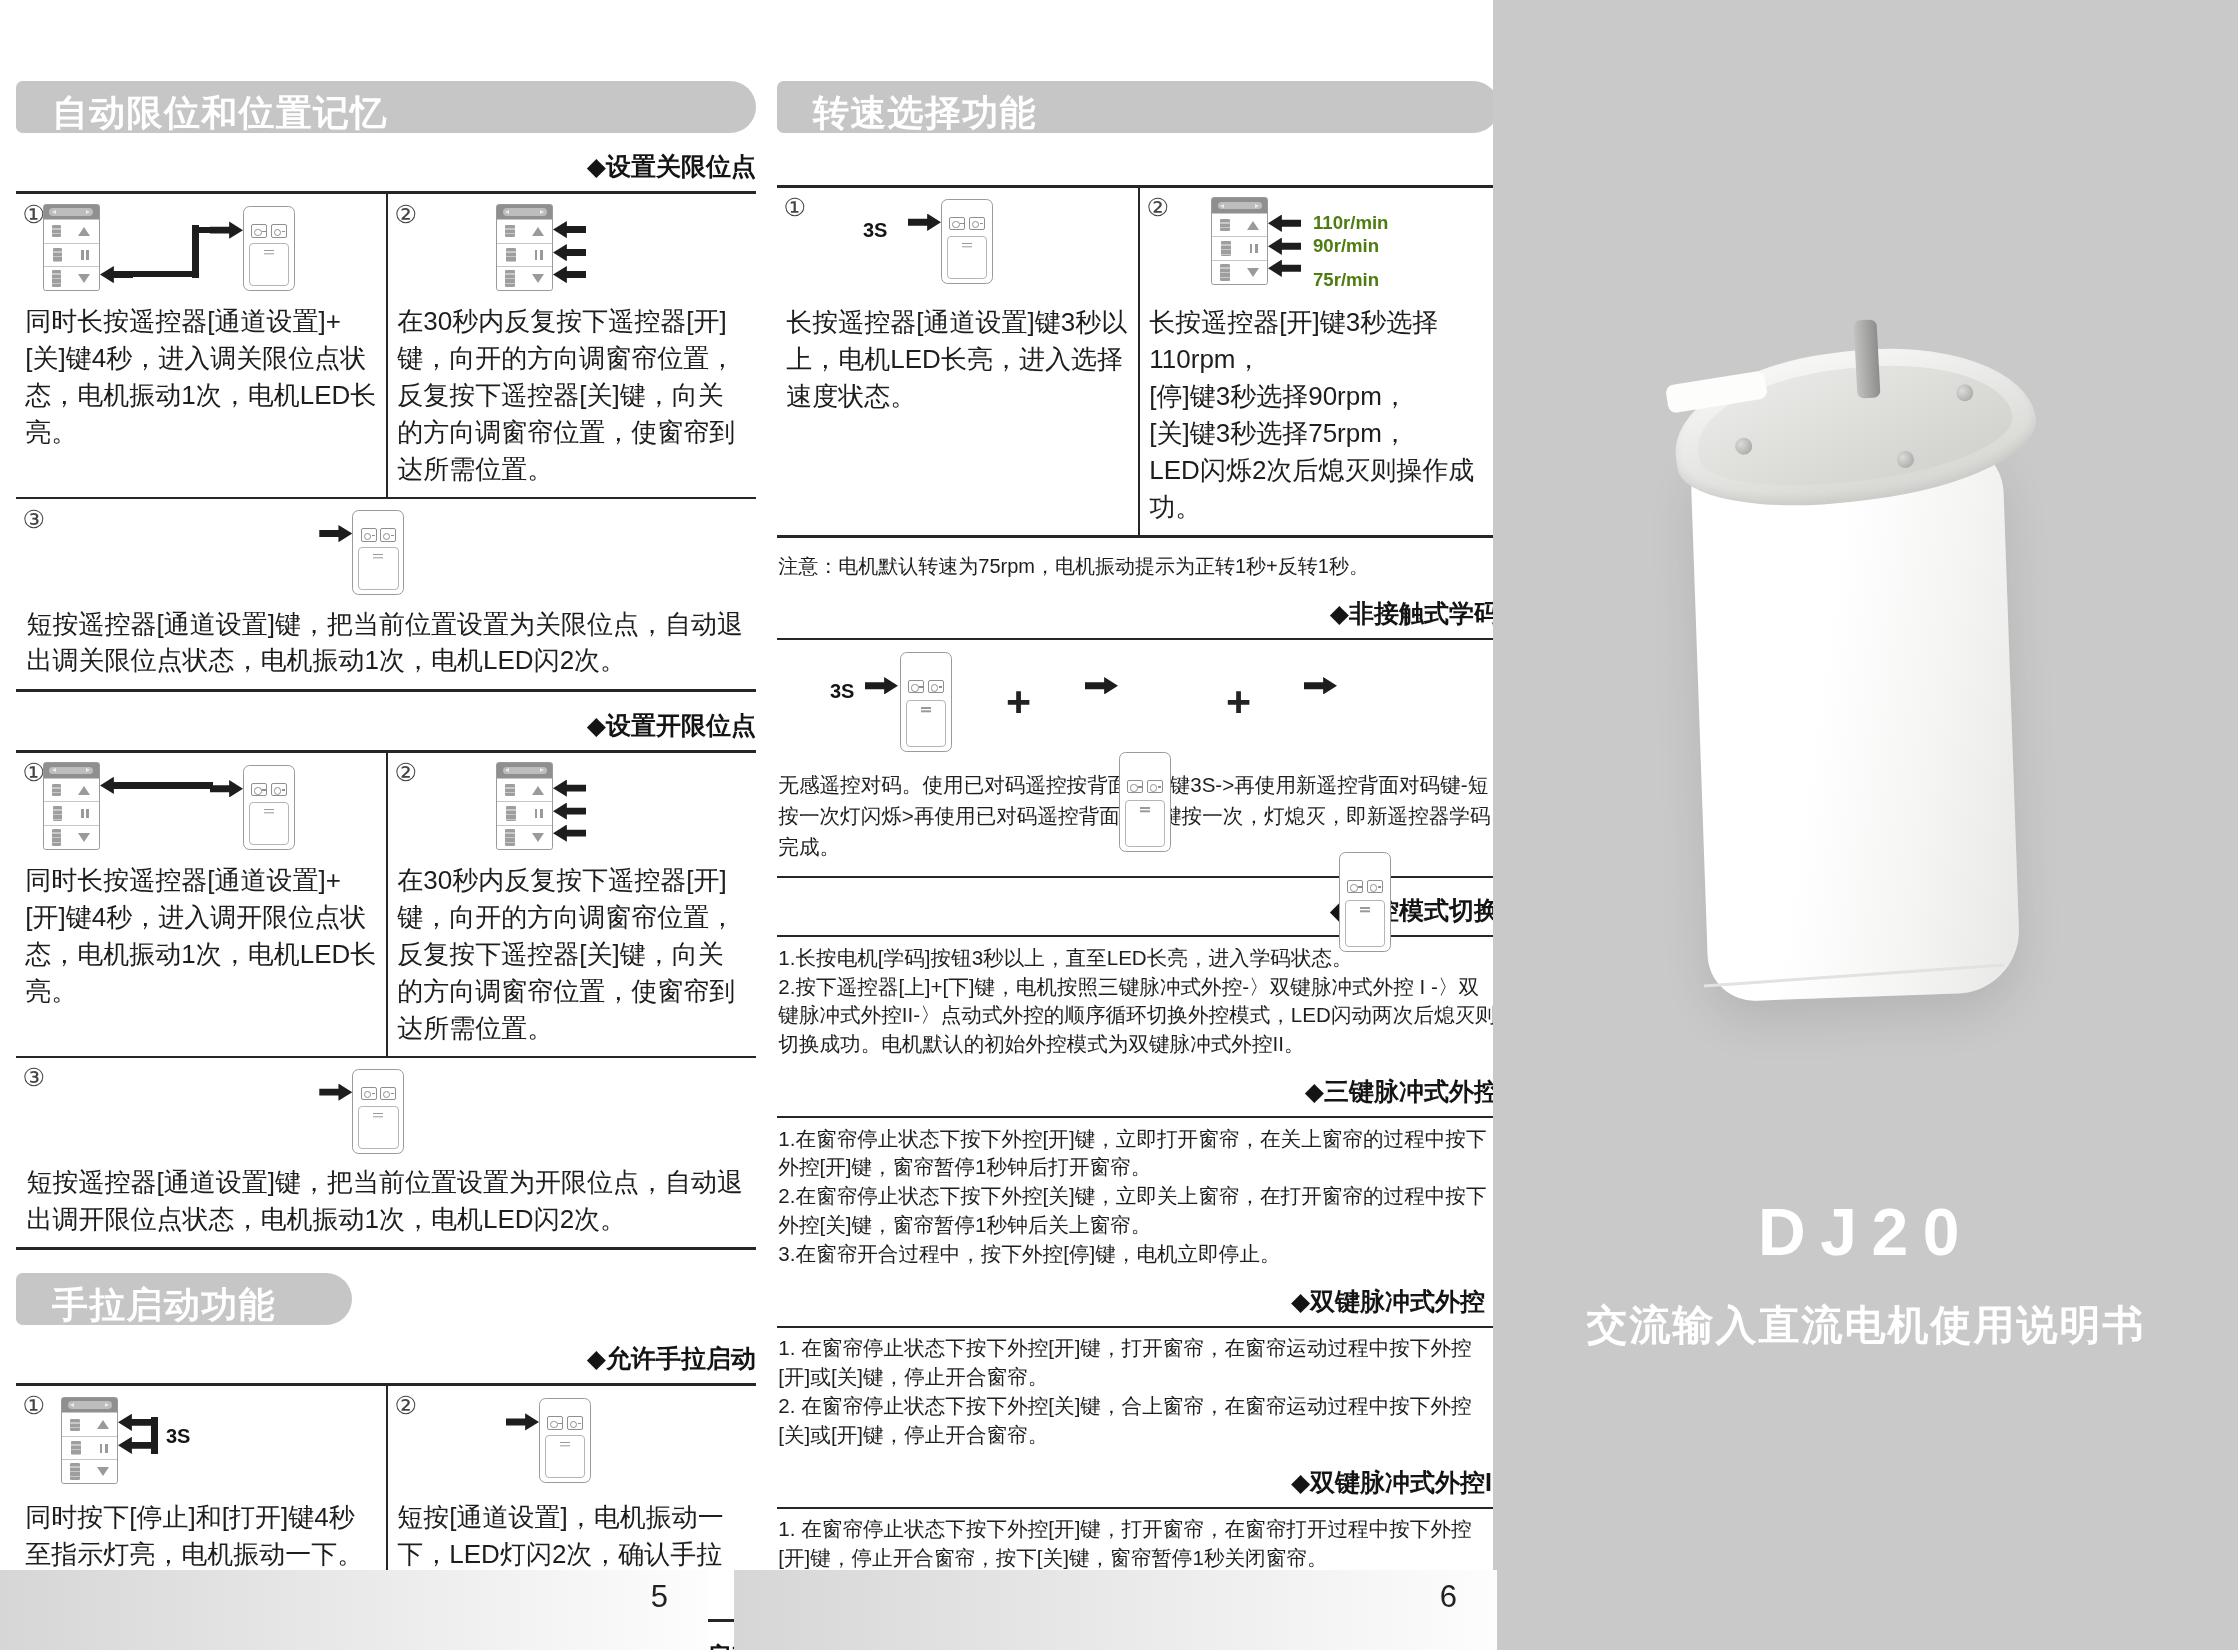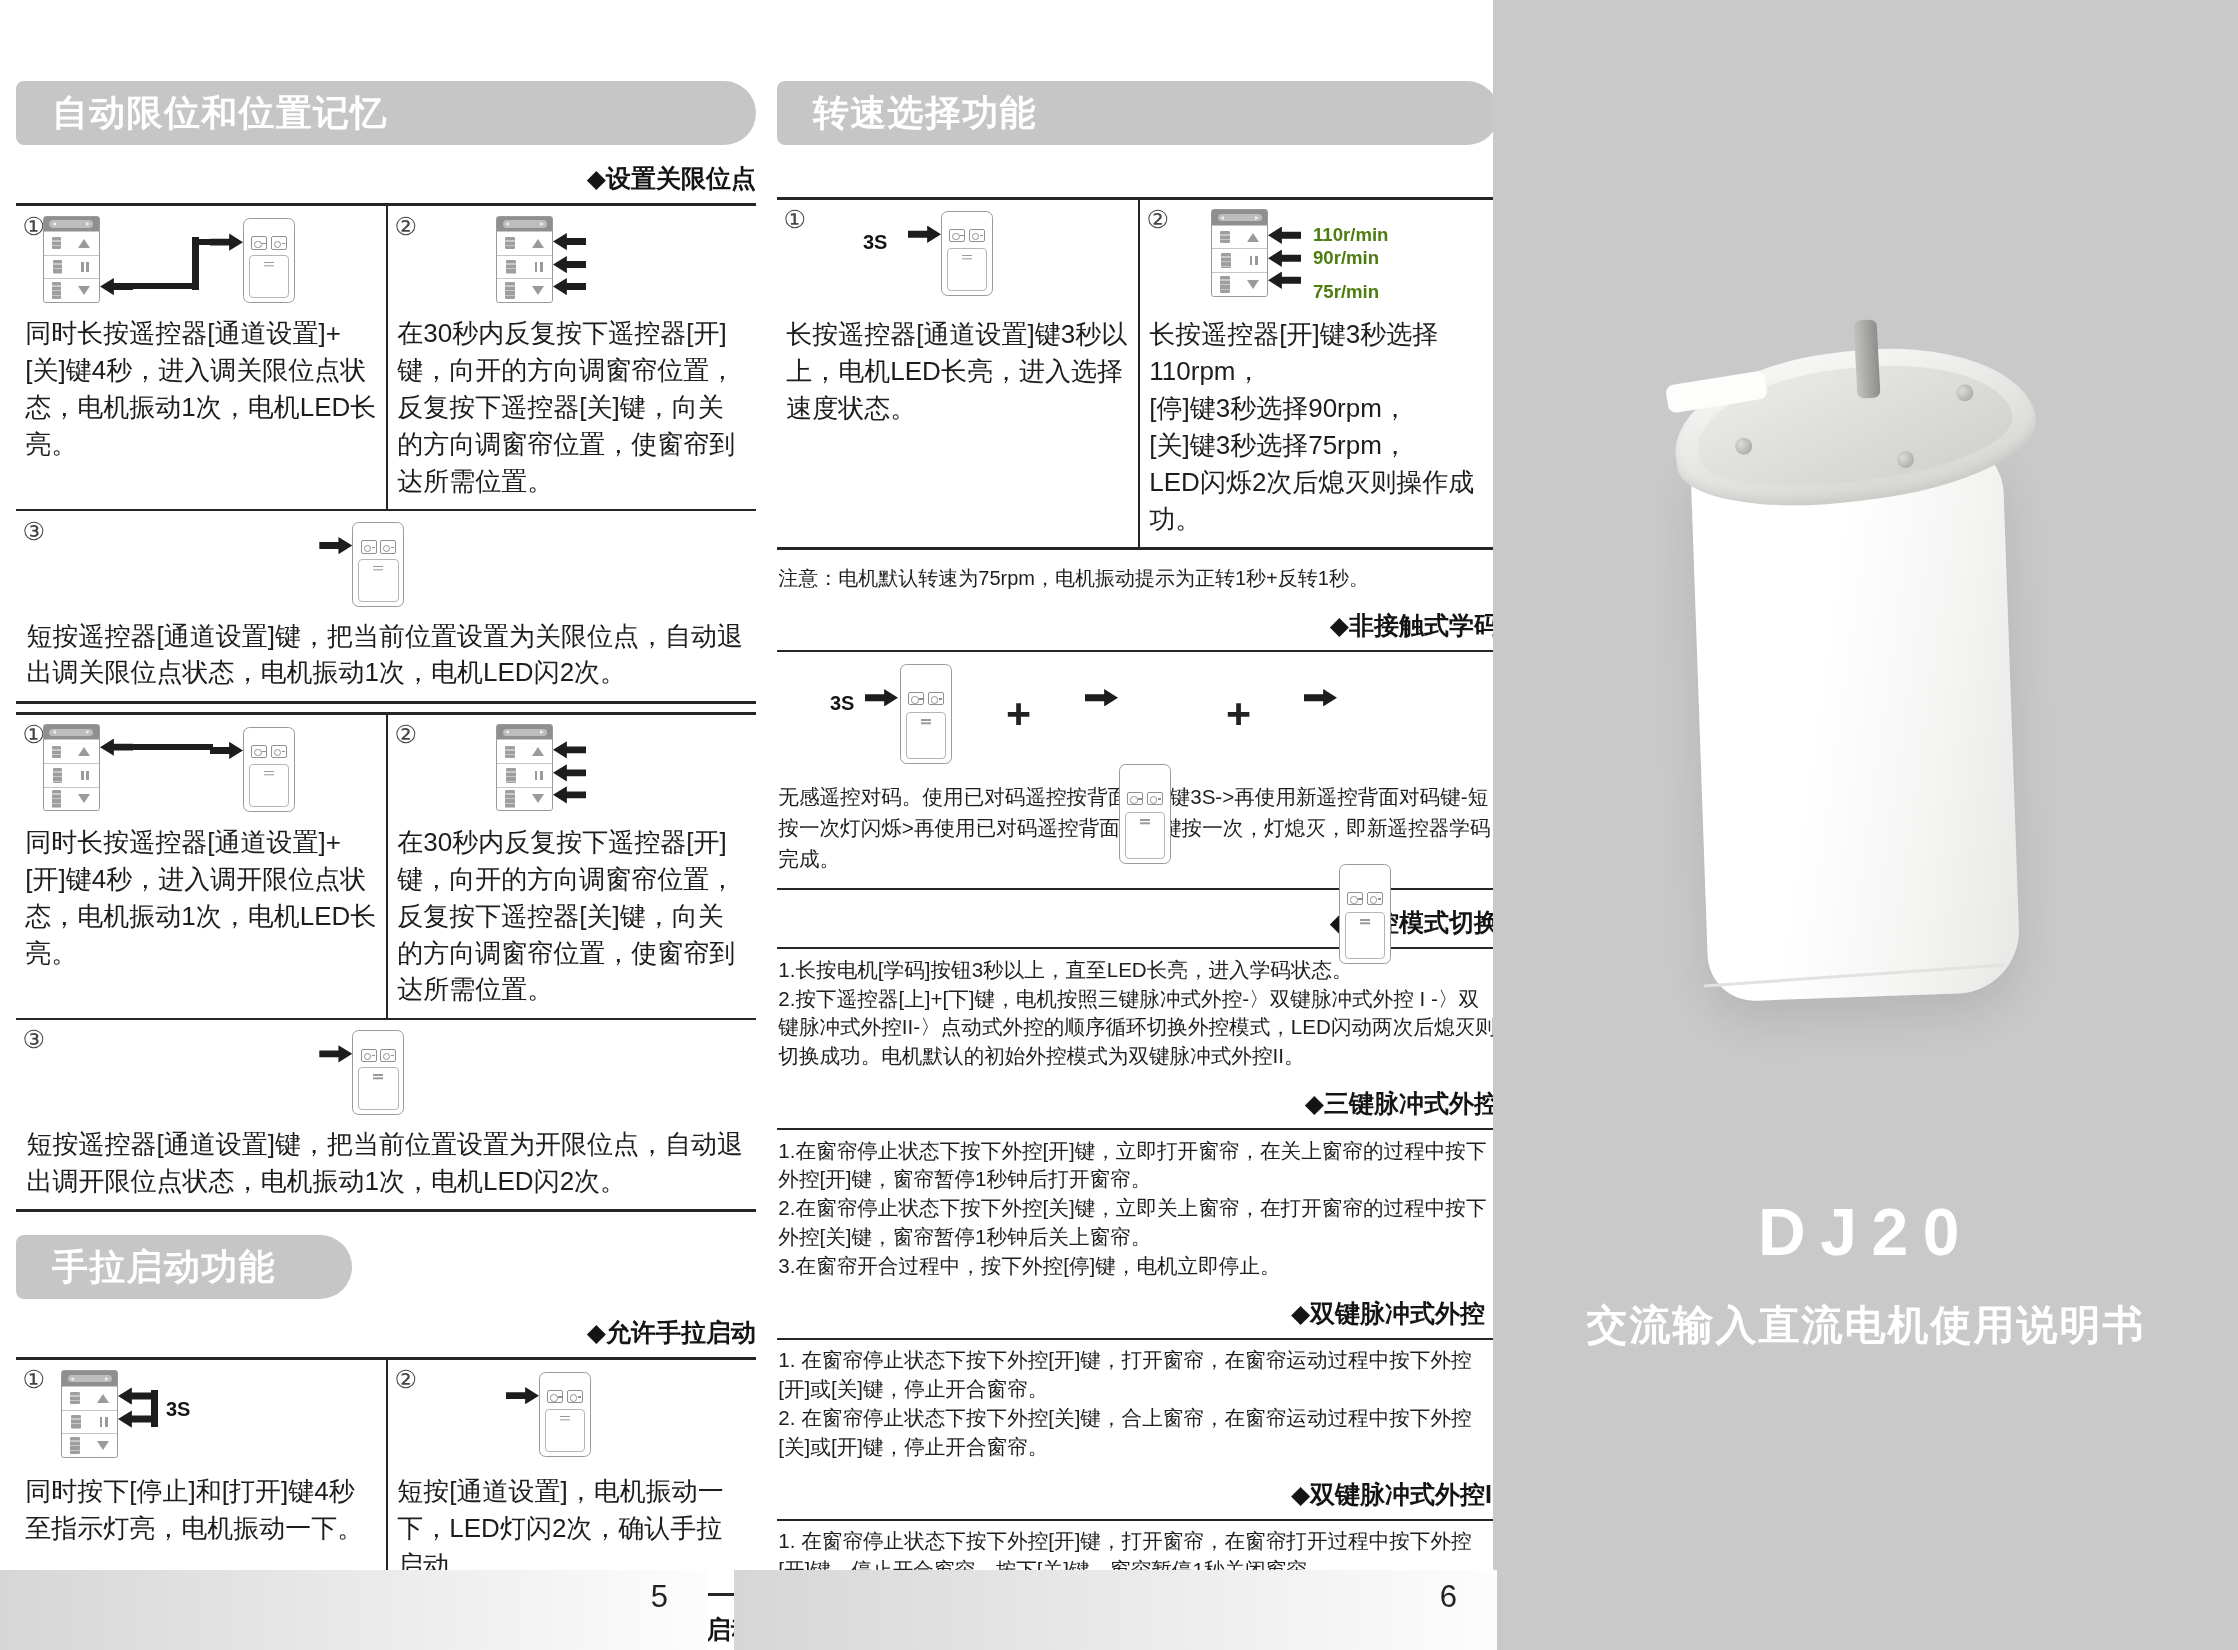--- a/index.html
+++ b/index.html
@@ -6,21 +6,21 @@
   body{
     width:2239px;height:1650px;position:relative;background:#ffffff;
     font-family:"Liberation Sans","DejaVu Sans",sans-serif;color:#1e1e1e;overflow:hidden;
   }
   .col{position:absolute;top:0;}
   .col-left{left:16px;width:740px;}
   .col-mid{left:777px;width:722px;}
 
   
   .pill{
-    height:64px;background:#c6c6c6;border-radius:9.3px 37px 37px 9.3px;
+    height:52px;background:#c6c6c6;border-radius:9.3px 37px 37px 9.3px;
     color:#ffffff;font-weight:bold;font-size:36px;line-height:64px;
     padding-left:36px;box-sizing:border-box;letter-spacing:1.3px;
   }
   .pt{margin-top:81px;}
 
   .subh{font-size:25px;font-weight:bold;color:#141414;margin:17.3px 0 0 1.3px;text-align:right;}
 
   
   .tbl{border-top:3.3px solid #262626;border-bottom:3.3px solid #262626;margin-top:8px;}
   .row{display:flex;align-items:stretch;}
@@ -206,20 +206,21 @@
             </div>
           <div class="rb-panel">
               <i></i>
             </div>
         </div>
       </div>
       <p class="cell-t">短按遥控器[通道设置]键，把当前位置设置为关限位点，自动退出调关限位点状态，电机振动1次，电机LED闪2次。</p>
     </div>
   </section>
 
+  <div class="subh">◆设置开限位点</div>
 
   <section class="tbl">
     <div class="row">
       <div class="cell">
         <span class="stepn">①</span>
         <div class="diag" style="height:96px">
           <div class="rf abs" style="left:18.6px;top:2.7px">
             <div class="rf-top">
                 <span class="rf-pill">
                   <i class="tl"></i>

